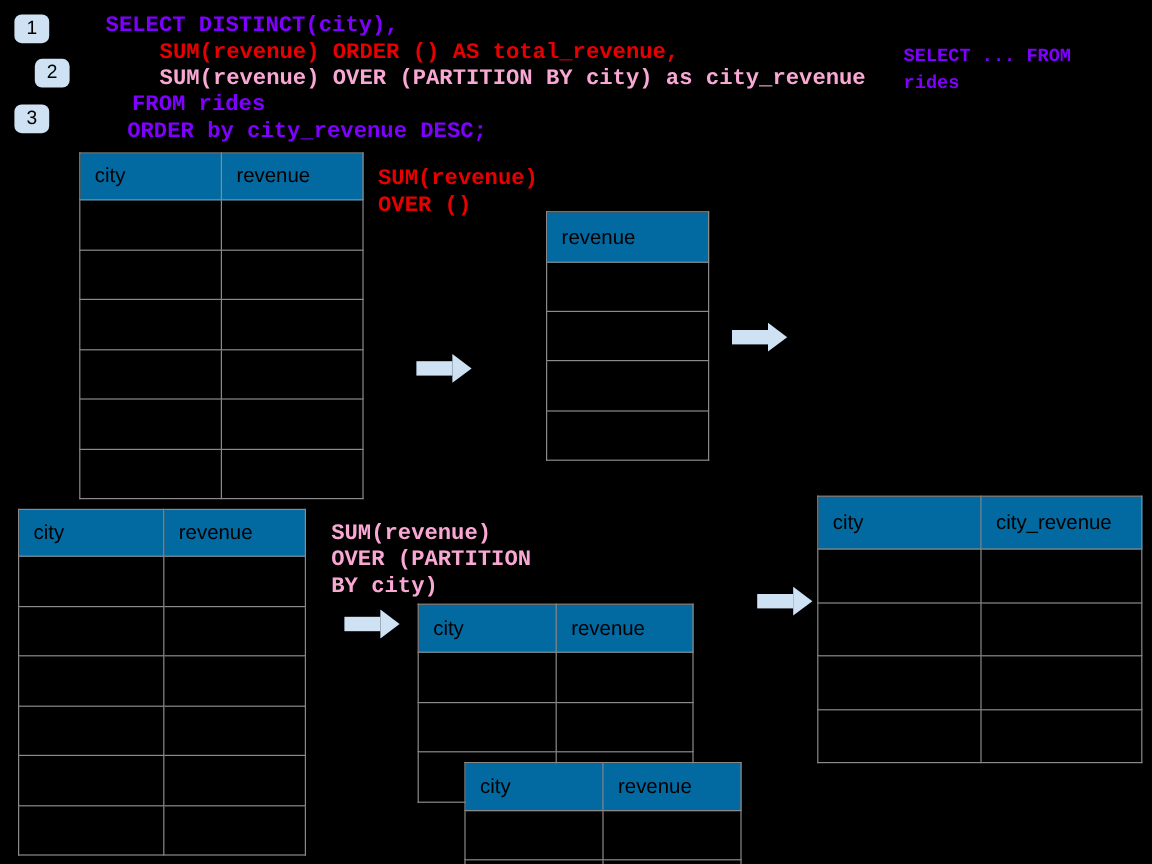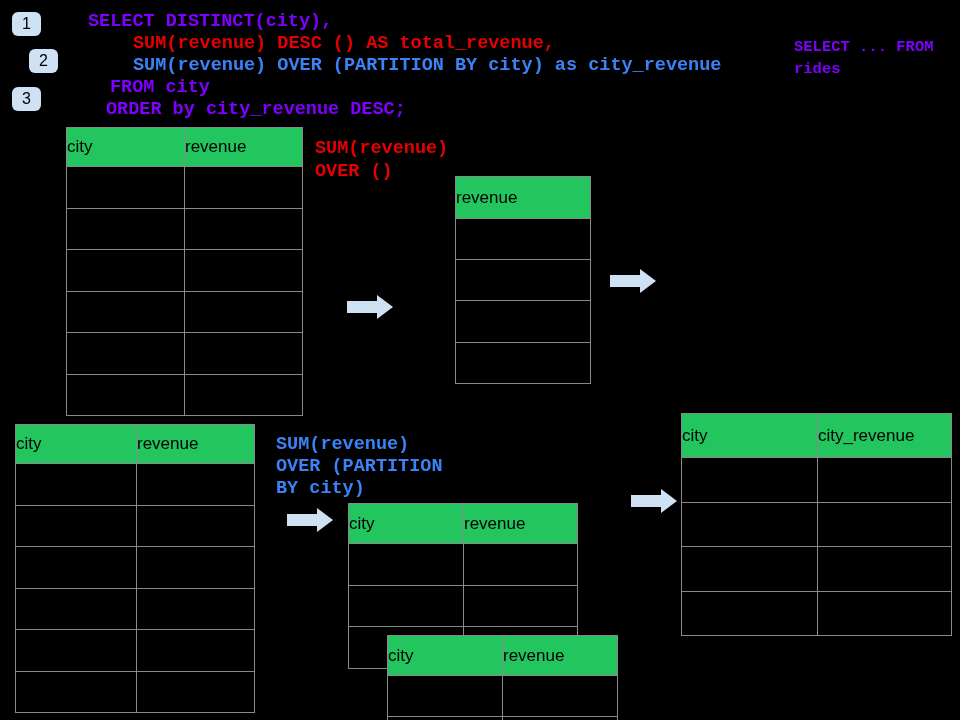--- a/index.html
+++ b/index.html
@@ -7,64 +7,64 @@
     position:relative;width:960px;height:720px;background:#000;
     overflow:hidden;font-family:"Liberation Sans",sans-serif;
   }
   
   .code{
     position:absolute;font-family:"Liberation Mono","DejaVu Sans Mono",monospace;
     font-weight:bold;white-space:pre;line-height:22px;font-size:18.5px;
   }
   .c-purple{color:#7F00FF;}
   .c-red{color:#E60000;}
-  .c-green{color:#3b82f6;}
+  .c-green{color:#f9a8d4;}
   .side-note{font-size:15.5px;line-height:22px;}
   
   .badge{
     position:absolute;width:29px;height:24px;background:#CFE2F3;
     border-radius:6px;color:#000;font-size:16px;
     display:flex;align-items:center;justify-content:center;
   }
   
   table.tbl{
     position:absolute;border-collapse:collapse;table-layout:fixed;
   }
   table.tbl td{
     border:1px solid #8A8A8A;padding:0;
   }
   table.tbl tr.hd td{
-    background:#22c55e;color:#000;font-size:17px;
-    vertical-align:middle;
+    background:#0369a1;color:#000;font-size:17px;
+    padding-left:12px;vertical-align:middle;
   }
   
   .arrow{position:absolute;width:46px;height:24px;}
   .arrow .shaft{position:absolute;left:0;top:6px;width:30px;height:12px;background:#CFE2F3;}
   .arrow .head{
     position:absolute;left:30px;top:0;width:0;height:0;
     border-top:12px solid transparent;border-bottom:12px solid transparent;
     border-left:16px solid #CFE2F3;
   }
 </style>
 </head>
 <body>
 
 <div class="stage">
 
   <div class="badge" style="left:12px;top:12px;">1</div>
   <div class="badge" style="left:29px;top:49px;">2</div>
   <div class="badge" style="left:12px;top:87px;">3</div>
 
   <div class="code c-purple" style="left:88px;top:11px;text-align:center;">SELECT DISTINCT(city),</div>
-  <div class="code c-red" style="left:133px;top:33px;">SUM(revenue) DESC () AS total_revenue,</div>
+  <div class="code c-red" style="left:133px;top:33px;">SUM(revenue) ORDER () AS total_revenue,</div>
   <div class="code c-green" style="left:133px;top:55px;">SUM(revenue) OVER (PARTITION BY city) as city_revenue</div>
-  <div class="code c-purple" style="left:110px;top:77px;">FROM city</div>
+  <div class="code c-purple" style="left:110px;top:77px;">FROM rides</div>
   <div class="code c-purple" style="left:106px;top:99px;">ORDER by city_revenue DESC;</div>
 
-  <div class="code c-purple side-note" style="left:794px;top:36px;">SELECT ... FROM
+  <div class="code c-purple side-note" style="left:753px;top:36px;">SELECT ... FROM
 rides</div>
 
   <div class="code c-red" style="left:315px;top:137px;line-height:23px;">SUM(revenue)
 OVER ()</div>
 
   <div class="code c-green" style="left:276px;top:434px;">SUM(revenue)
 OVER (PARTITION
 BY city)</div>
 
   <table class="tbl" style="left:66px;top:127px;">

